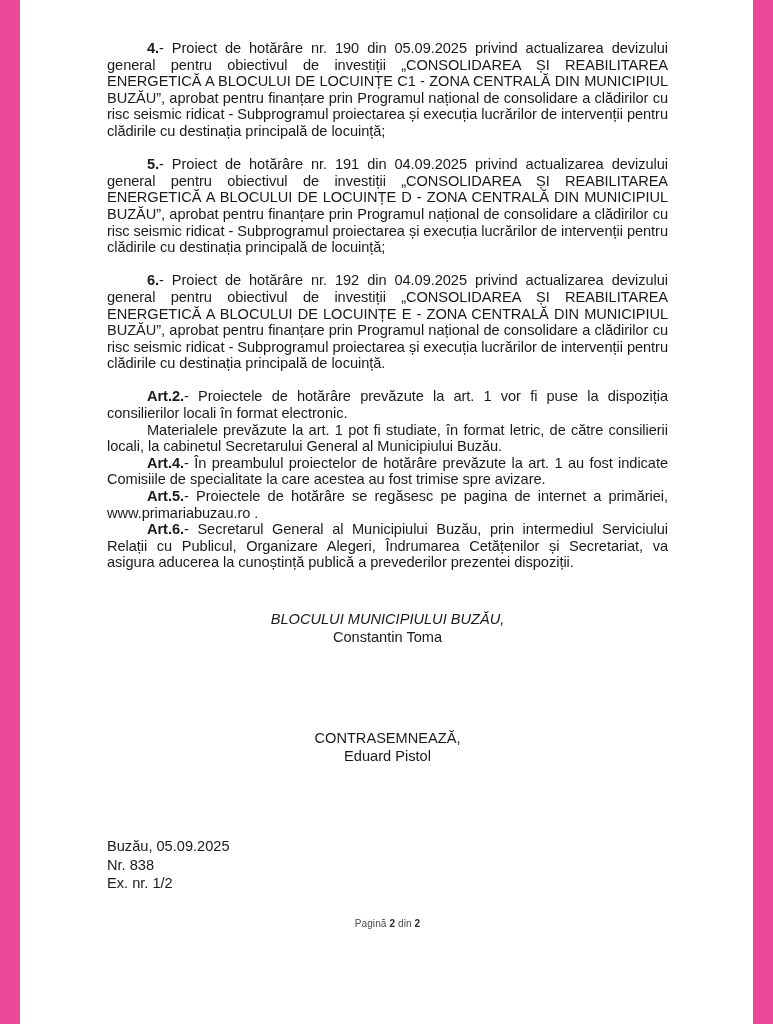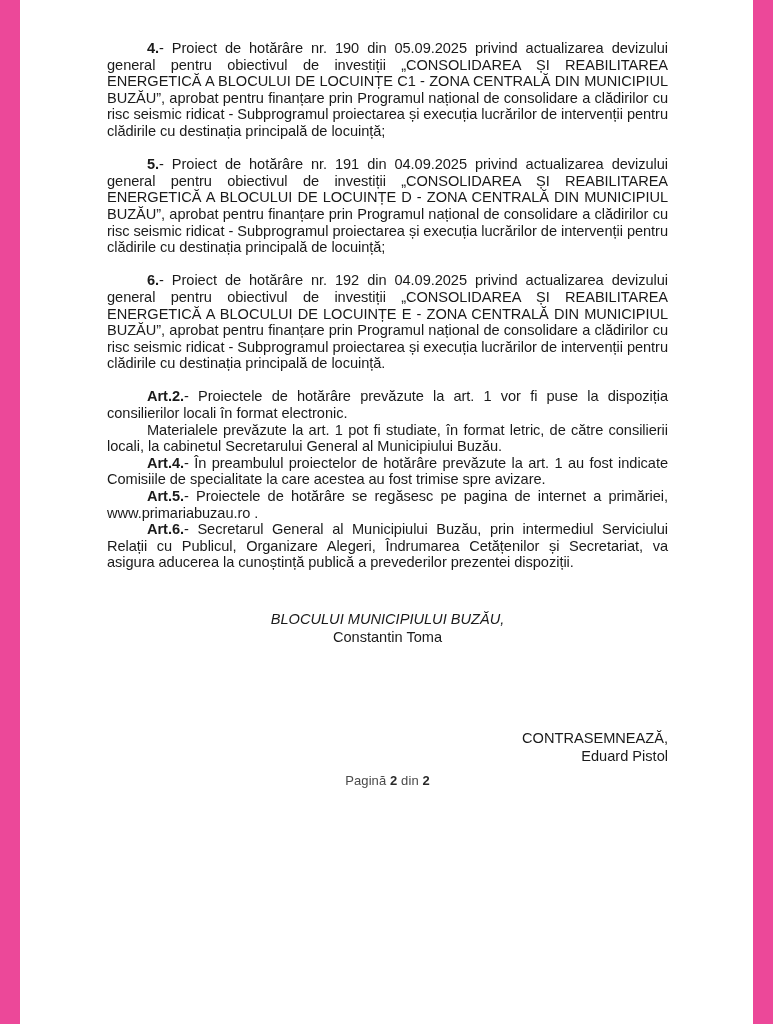--- a/index.html
+++ b/index.html
@@ -71,21 +71,21 @@
   .sig-title {
     font-style: italic;
     font-weight: normal;
   }
   .sig-name {
     font-style: normal;
   }
 
   .counter-block {
     margin-top: 84px;
-    text-align: right;
+    text-align: center;
     font-size: 14.6px;
     line-height: 17.5px;
   }
   .counter-label {
     font-style: normal;
   }
   .counter-title {
     font-style: italic;
   }
   .counter-name {
@@ -93,23 +93,23 @@
   }
 
   .footer-meta {
     margin-top: 72px;
     font-size: 14.6px;
     line-height: 18.5px;
     text-align: left;
   }
 
   .page-num {
-    margin-top: 8px;
+    margin-top: 25px;
     text-align: center;
-    font-size: 13px;
+    font-size: 10px;
     color: #4a4a4a;
     letter-spacing: 0.1px;
   }
   .page-num b {
     font-weight: bold;
     color: #2a2a2a;
   }
 </style>
 </head>
 <body>
@@ -142,20 +142,25 @@
       <div class="sig-block">
         <p class="sig-title">BLOCULUI MUNICIPIULUI BUZĂU,</p>
         <p class="sig-name">Constantin Toma</p>
       </div>
 
       <div class="counter-block">
         <p class="counter-label">CONTRASEMNEAZĂ,</p>
         <p class="counter-name">Eduard Pistol</p>
       </div>
 
+      <div class="footer-meta">
+        <p>Buzău, 05.09.2025</p>
+        <p>Nr. 838</p>
+        <p>Ex. nr. 1/2</p>
+      </div>
 
       <div class="page-num">
         <span>Pagină</span>
         <b>2</b>
         <span>din</span>
         <b>2</b>
       </div>
 
     </div>
   </div>

